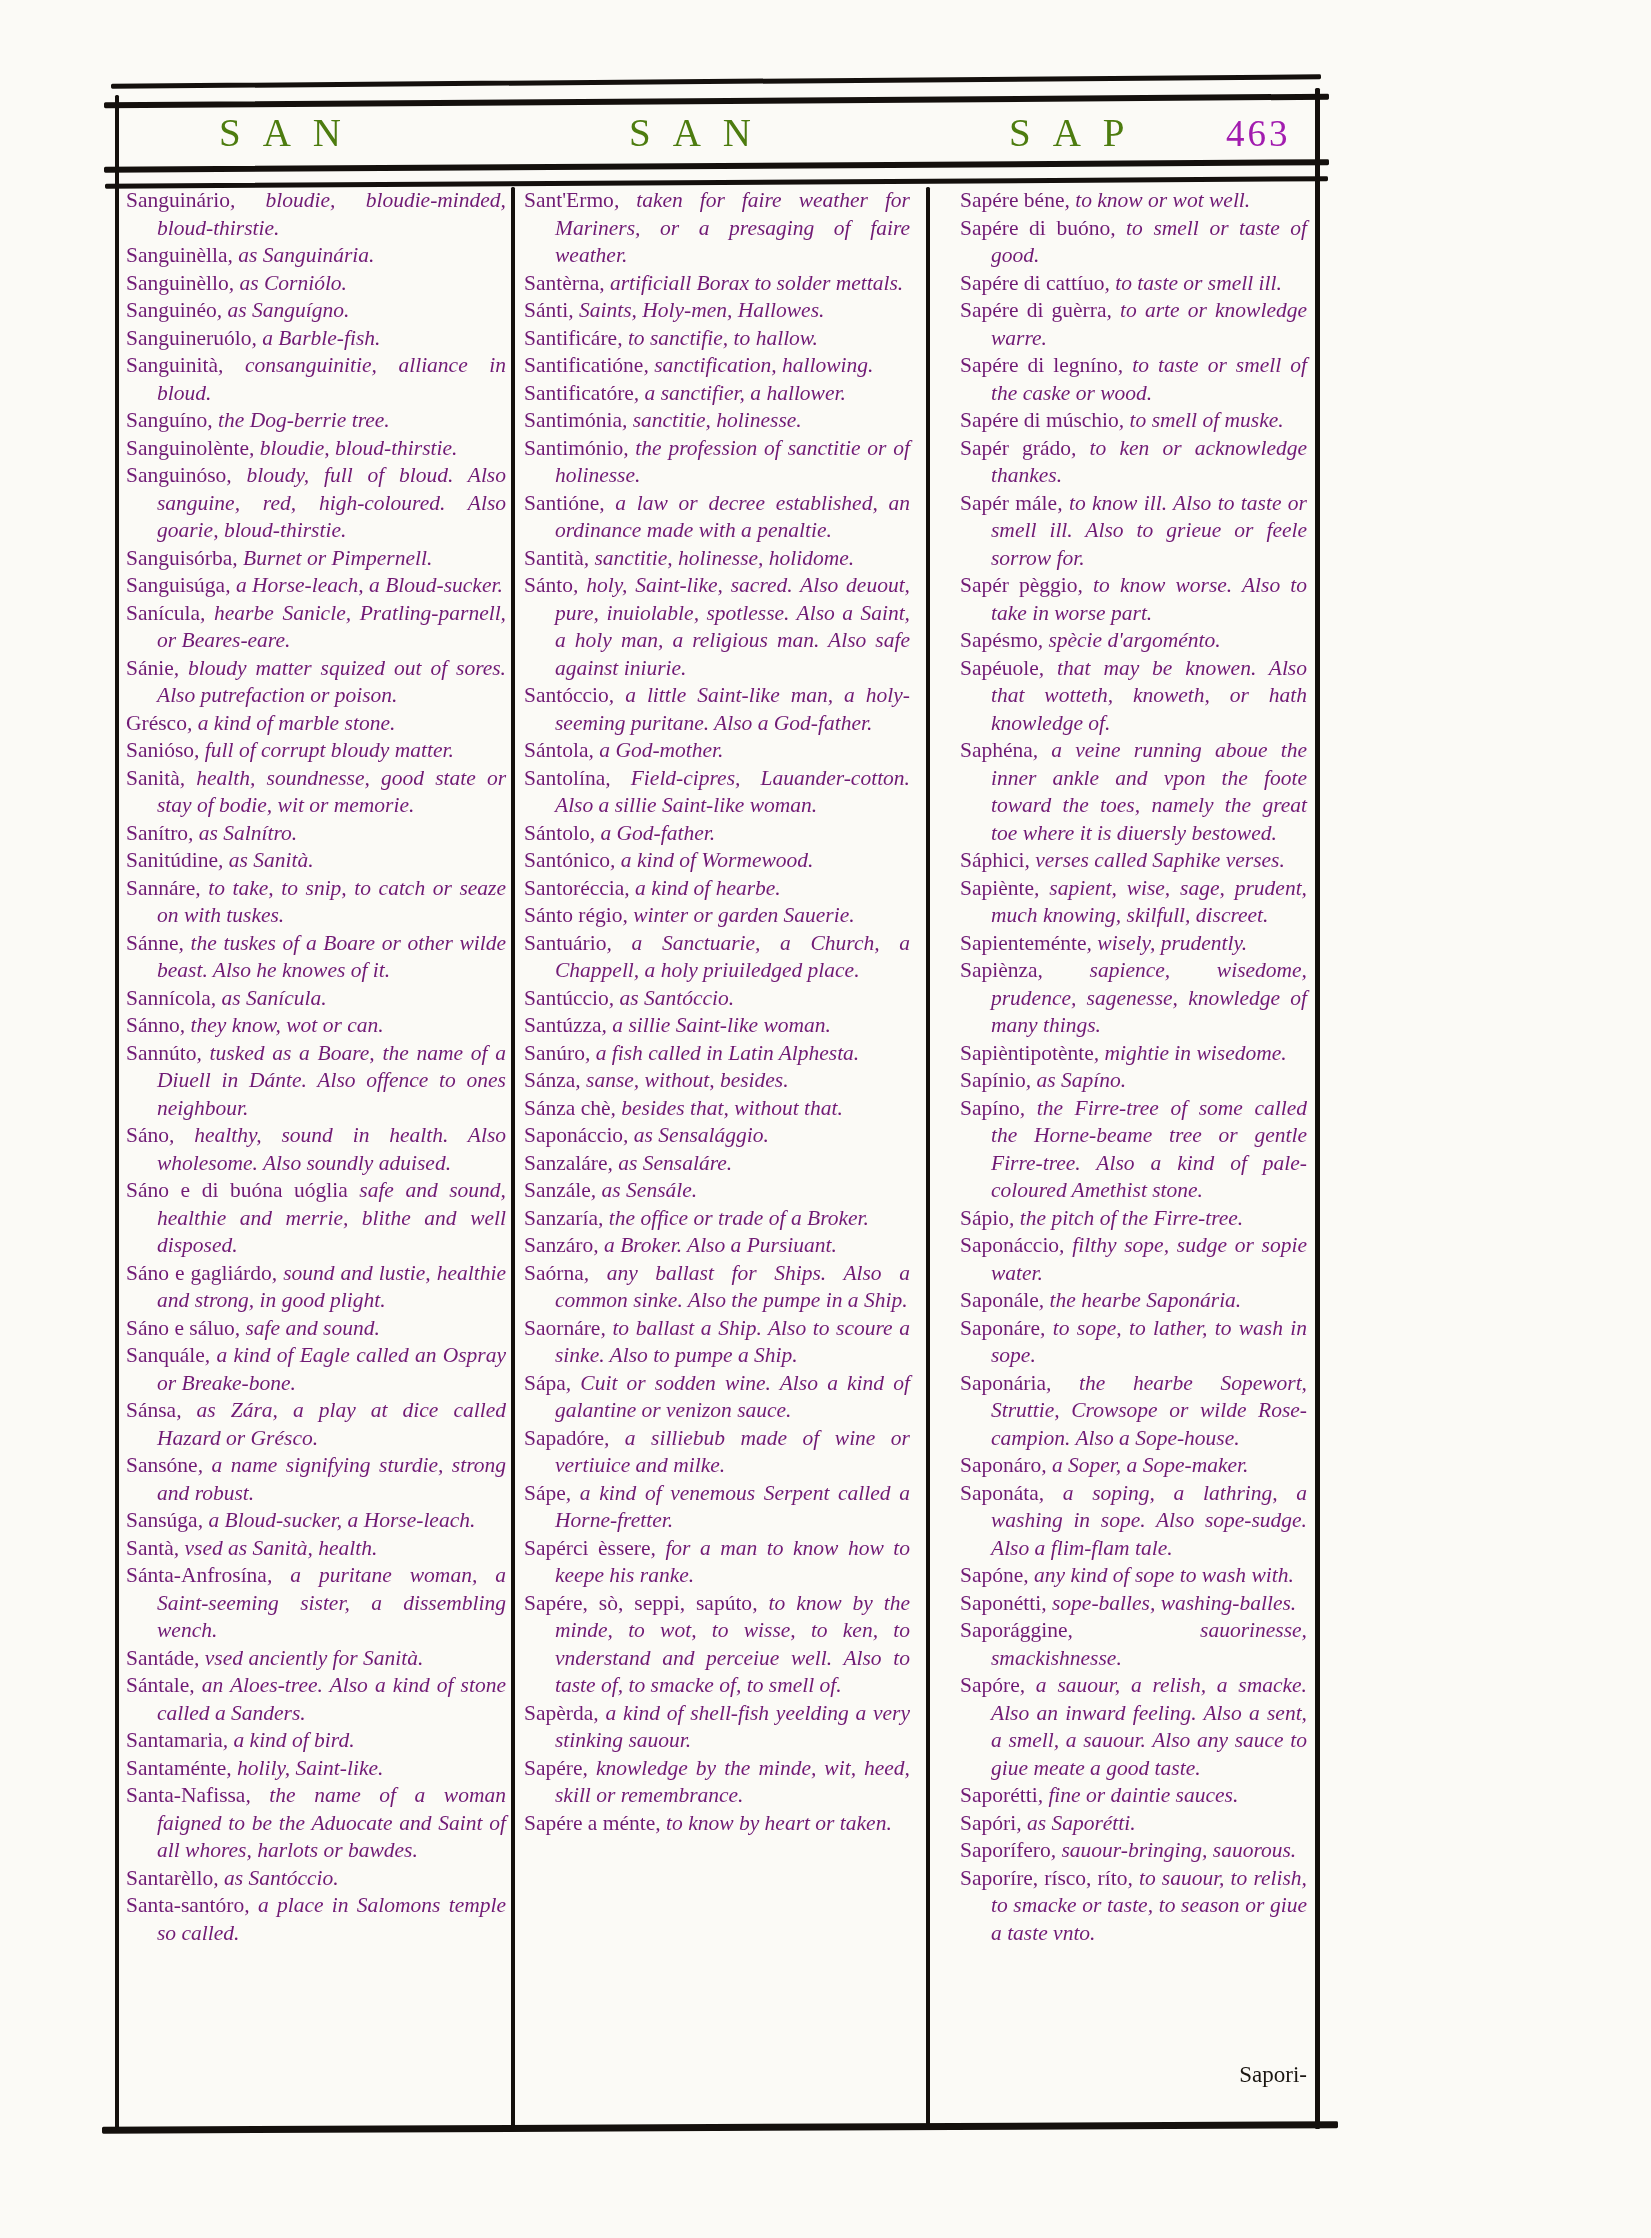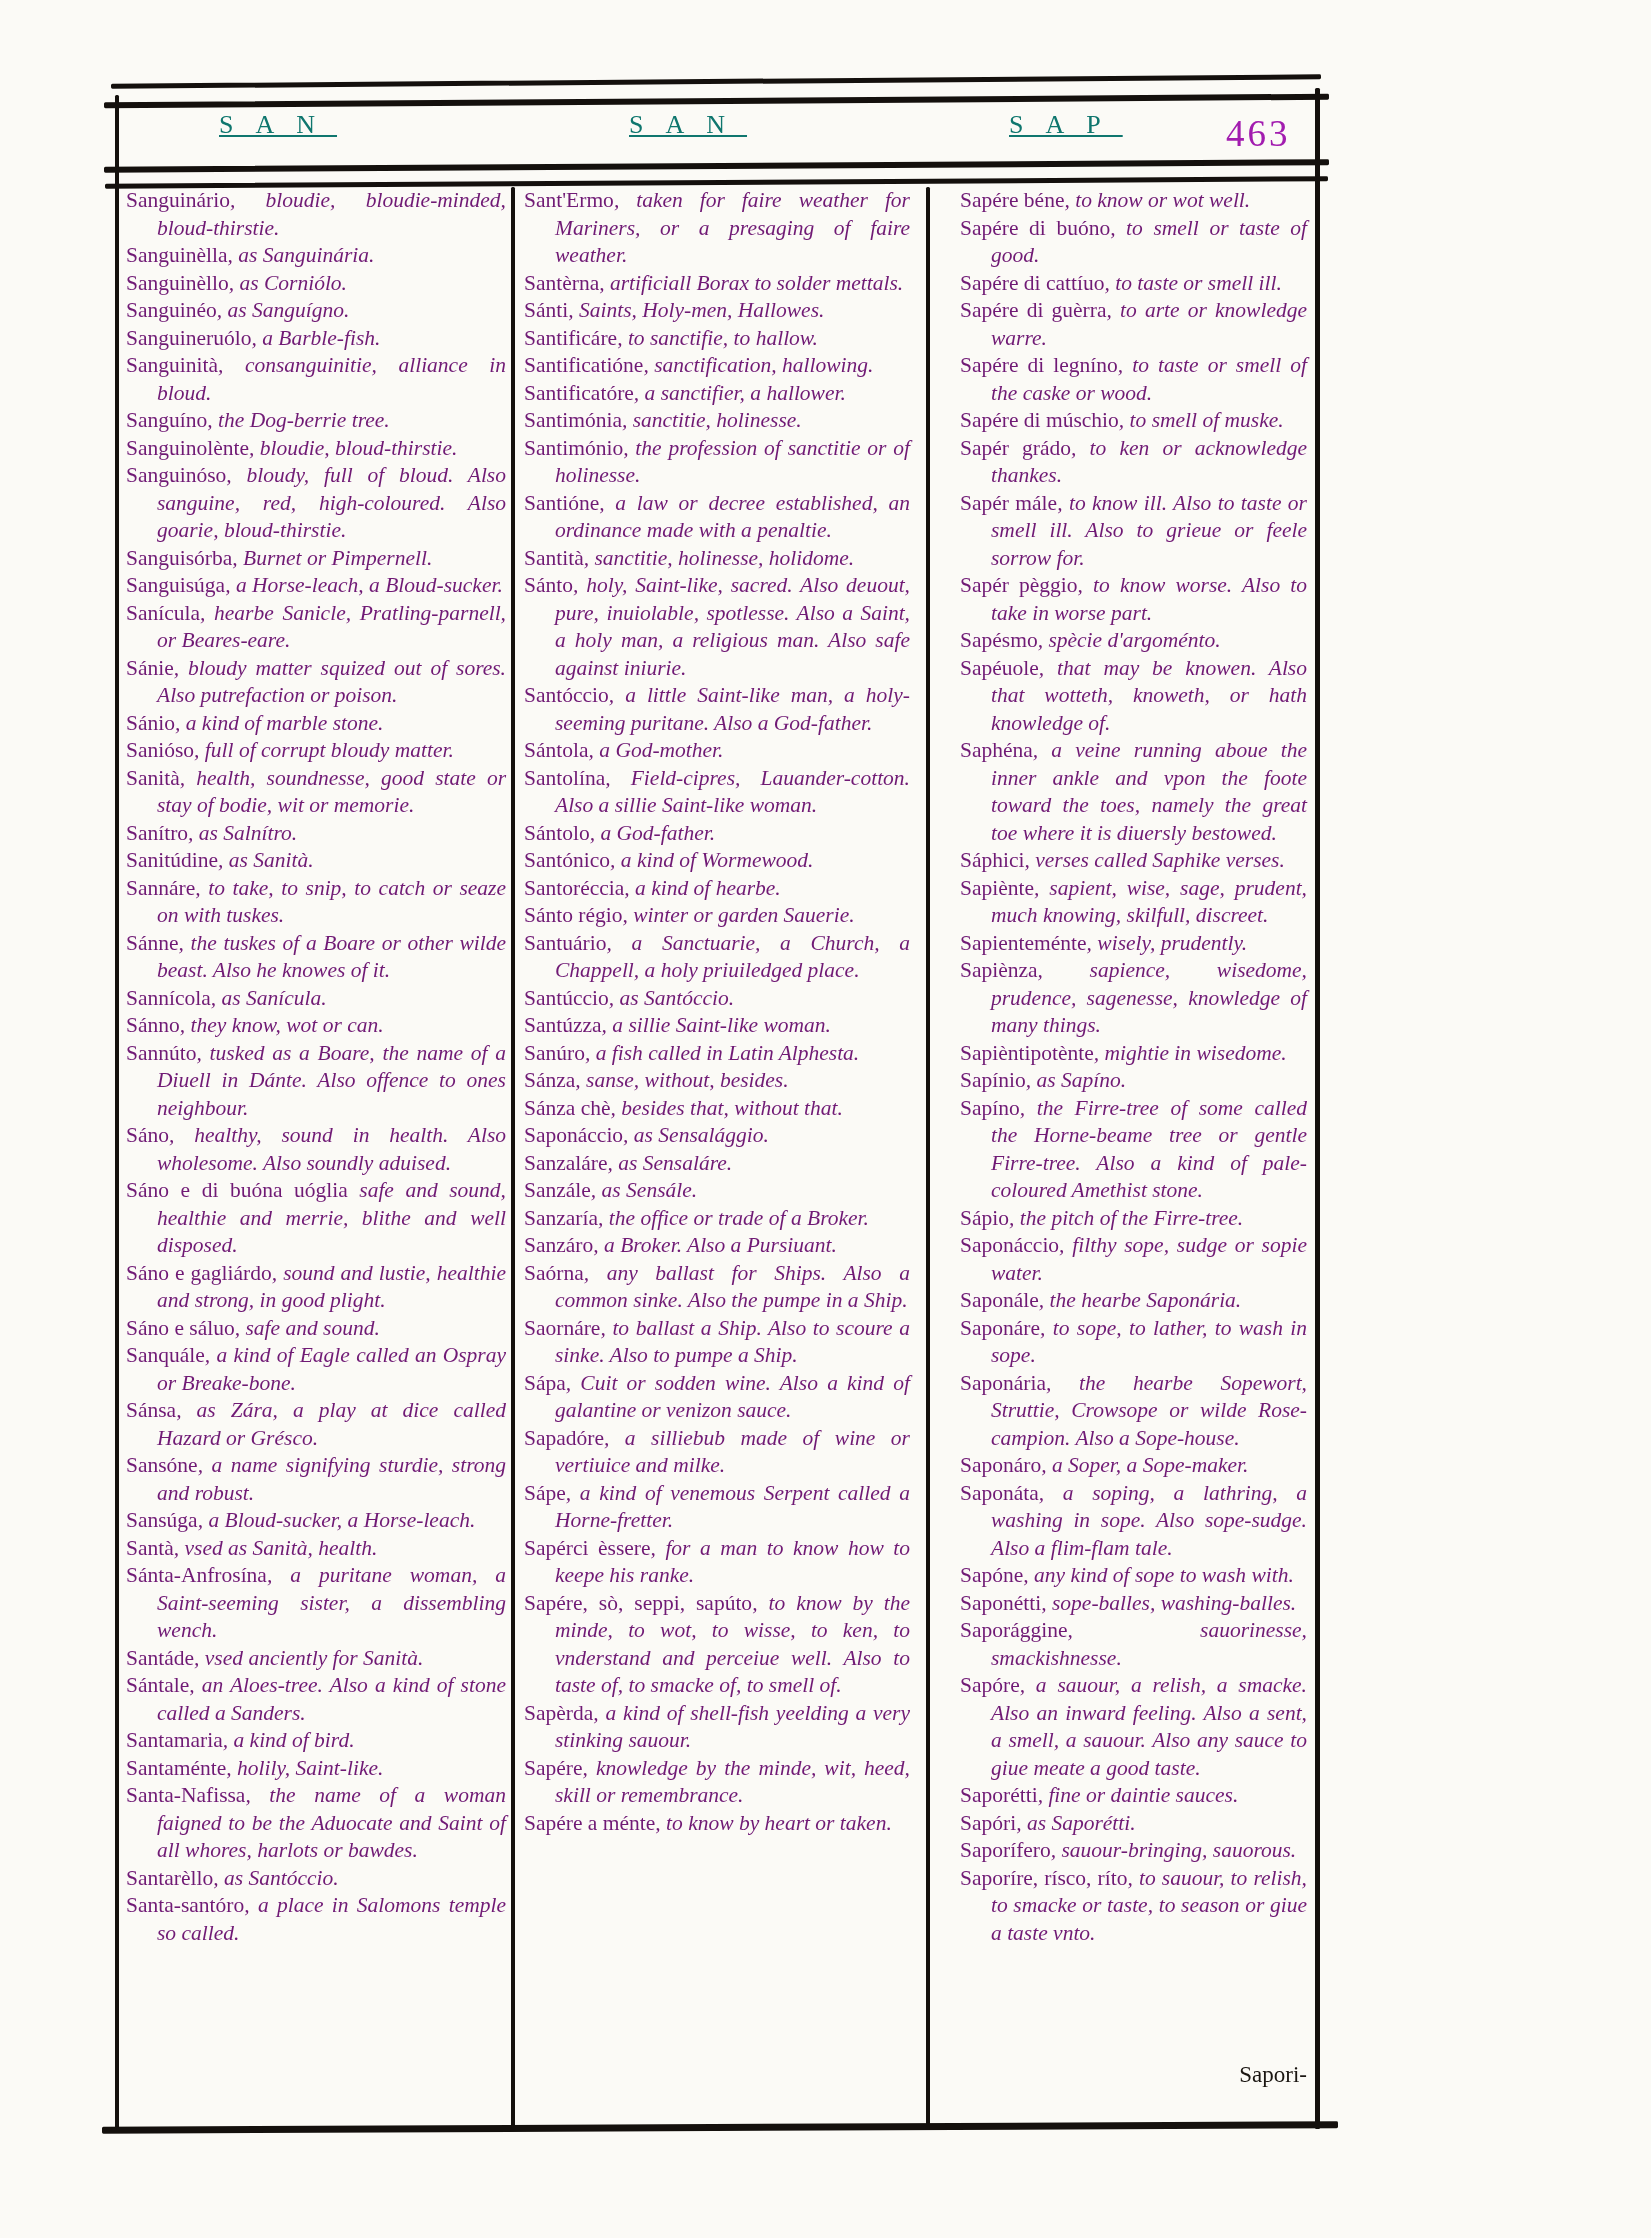--- a/index.html
+++ b/index.html
@@ -16,22 +16,22 @@
   .rule-top-2{left:104px;top:98px;width:1225px;height:6px;transform:rotate(-0.40deg);}
   .rule-head-1{left:104px;top:163px;width:1225px;height:6px;transform:rotate(-0.35deg);}
   .rule-head-2{left:105px;top:180px;width:1223px;height:5.2px;transform:rotate(-0.35deg);}
   .rule-bottom{left:102px;top:2124px;width:1236px;height:6.7px;transform:rotate(-0.25deg);}
   .border-left{left:115px;top:95px;height:2035px;}
   .sep-1{left:511px;top:187px;height:1941px;}
   .sep-2{left:926px;top:187px;height:1939px;}
   .border-right{left:1315px;top:88px;height:2041px;width:4.5px;}
   .running-head{position:absolute;top:110px;left:0;width:1652px;height:52px;}
   .rh{
-    position:absolute;top:0;font-size:26px;letter-spacing:22px;
-    font-weight:normal;color:#0f766e;white-space:nowrap;text-decoration:underline;
+    position:absolute;top:0;font-size:39px;letter-spacing:22px;
+    font-weight:normal;color:#4d7c0f;white-space:nowrap;
   }
   .rh-1{left:219px;}
   .rh-2{left:629px;}
   .rh-3{left:1009px;}
   .pagenum{position:absolute;top:1.5px;left:1226px;font-size:37px;letter-spacing:3px;color:#a21caf;}
   .col{
     position:absolute;top:187px;
     font-size:21.5px;line-height:27.5px;text-align:justify;
     color:#701a75;
   }
@@ -76,21 +76,21 @@
       <div class="entry"><span class="hw">Sanguinéo</span><span class="def">, as Sanguígno.</span></div>
       <div class="entry"><span class="hw">Sanguineruólo</span><span class="def">, a Barble-fish.</span></div>
       <div class="entry"><span class="hw">Sanguinità</span><span class="def">, consanguinitie, alliance in bloud.</span></div>
       <div class="entry"><span class="hw">Sanguíno</span><span class="def">, the Dog-berrie tree.</span></div>
       <div class="entry"><span class="hw">Sanguinolènte</span><span class="def">, bloudie, bloud-thirstie.</span></div>
       <div class="entry"><span class="hw">Sanguinóso</span><span class="def">, bloudy, full of bloud. Also sanguine, red, high-coloured. Also goarie, bloud-thirstie.</span></div>
       <div class="entry"><span class="hw">Sanguisórba</span><span class="def">, Burnet or Pimpernell.</span></div>
       <div class="entry"><span class="hw">Sanguisúga</span><span class="def">, a Horse-leach, a Bloud-sucker.</span></div>
       <div class="entry"><span class="hw">Sanícula</span><span class="def">, hearbe Sanicle, Pratling-parnell, or Beares-eare.</span></div>
       <div class="entry"><span class="hw">Sánie</span><span class="def">, bloudy matter squized out of sores. Also putrefaction or poison.</span></div>
-      <div class="entry"><span class="hw">Sánio</span><span class="def">, a kind of marble stone.</span></div>
+      <div class="entry"><span class="hw">Grésco</span><span class="def">, a kind of marble stone.</span></div>
       <div class="entry"><span class="hw">Sanióso</span><span class="def">, full of corrupt bloudy matter.</span></div>
       <div class="entry"><span class="hw">Sanità</span><span class="def">, health, soundnesse, good state or stay of bodie, wit or memorie.</span></div>
       <div class="entry"><span class="hw">Sanítro</span><span class="def">, as Salnítro.</span></div>
       <div class="entry"><span class="hw">Sanitúdine</span><span class="def">, as Sanità.</span></div>
       <div class="entry"><span class="hw">Sannáre</span><span class="def">, to take, to snip, to catch or seaze on with tuskes.</span></div>
       <div class="entry"><span class="hw">Sánne</span><span class="def">, the tuskes of a Boare or other wilde beast. Also he knowes of it.</span></div>
       <div class="entry"><span class="hw">Sannícola</span><span class="def">, as Sanícula.</span></div>
       <div class="entry"><span class="hw">Sánno</span><span class="def">, they know, wot or can.</span></div>
       <div class="entry"><span class="hw">Sannúto</span><span class="def">, tusked as a Boare, the name of a Diuell in Dánte. Also offence to ones neighbour.</span></div>
       <div class="entry"><span class="hw">Sáno</span><span class="def">, healthy, sound in health. Also wholesome. Also soundly aduised.</span></div>

